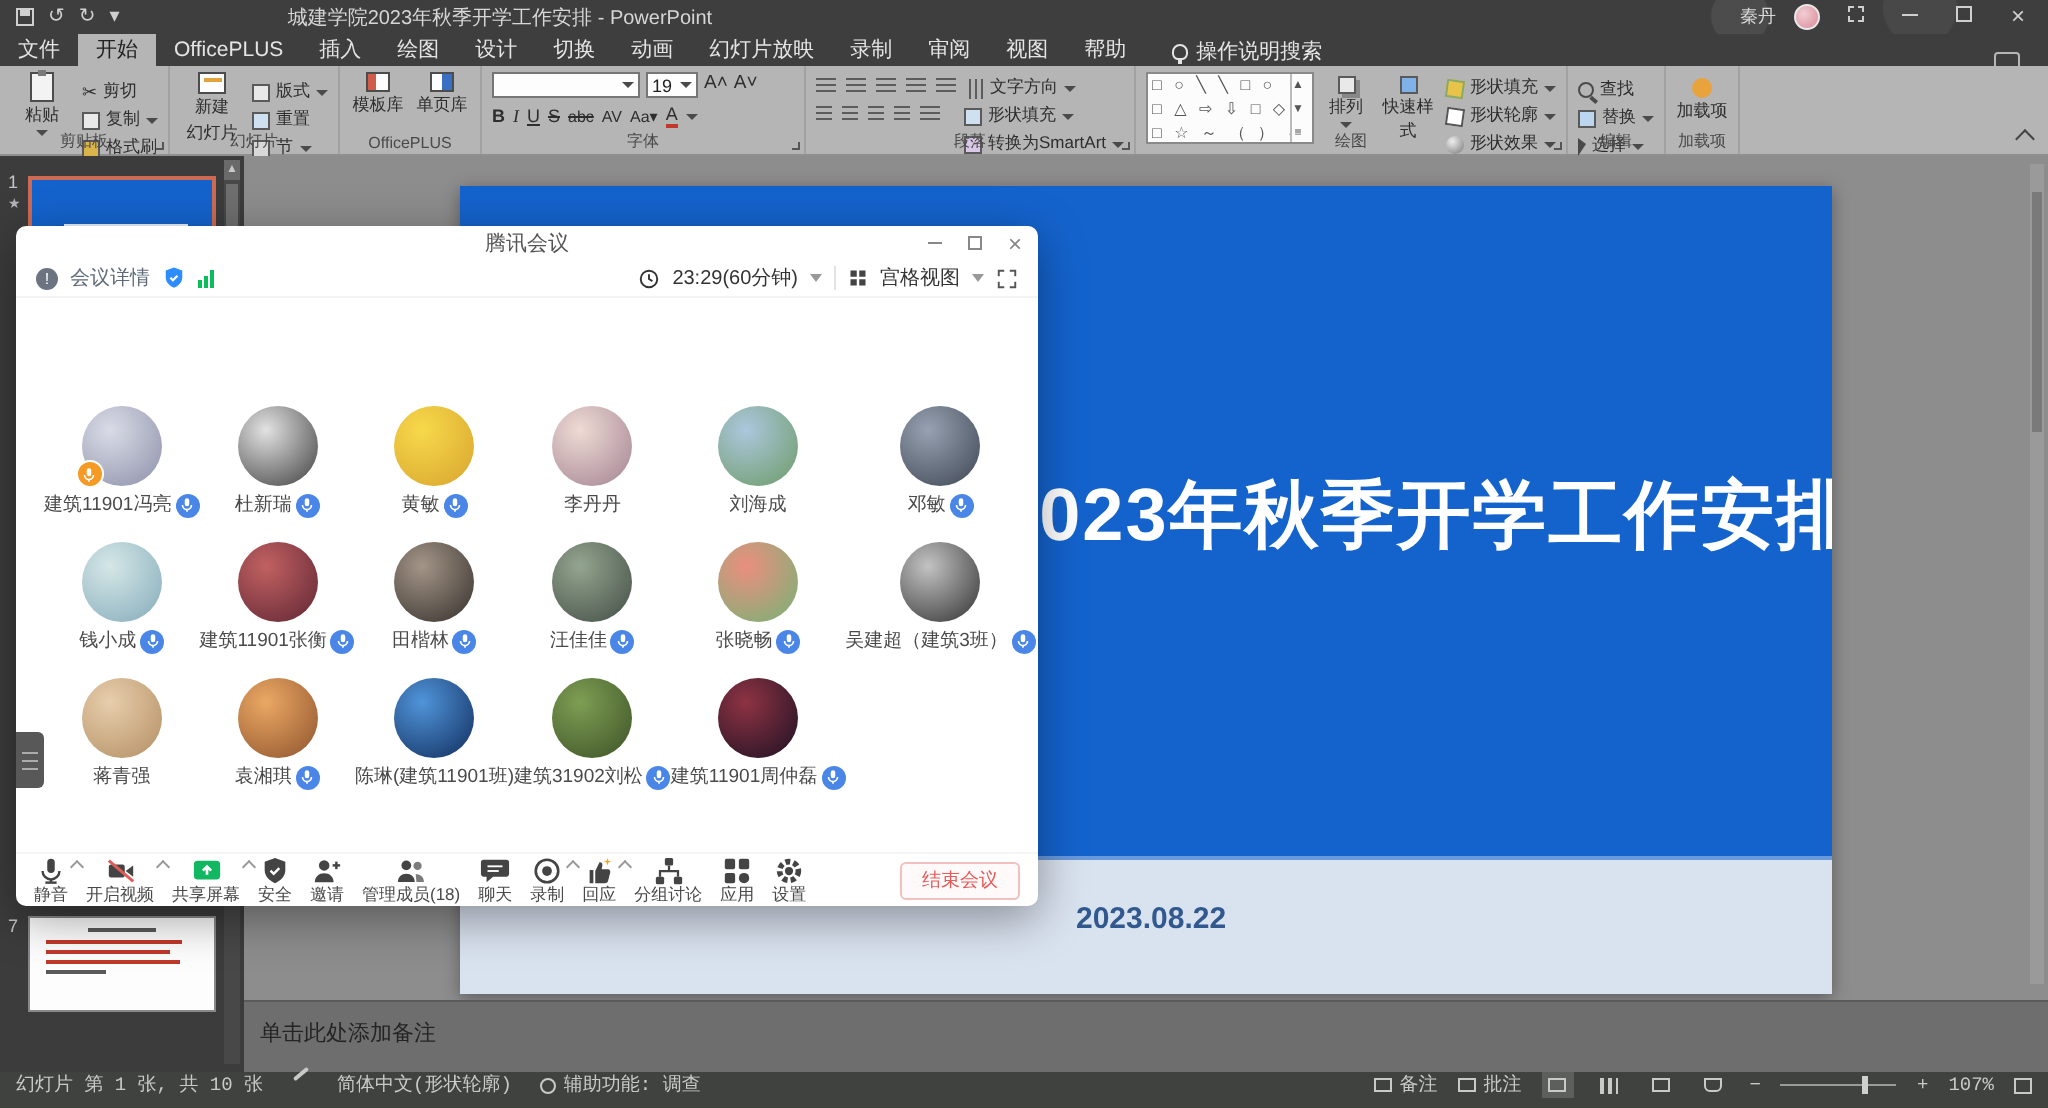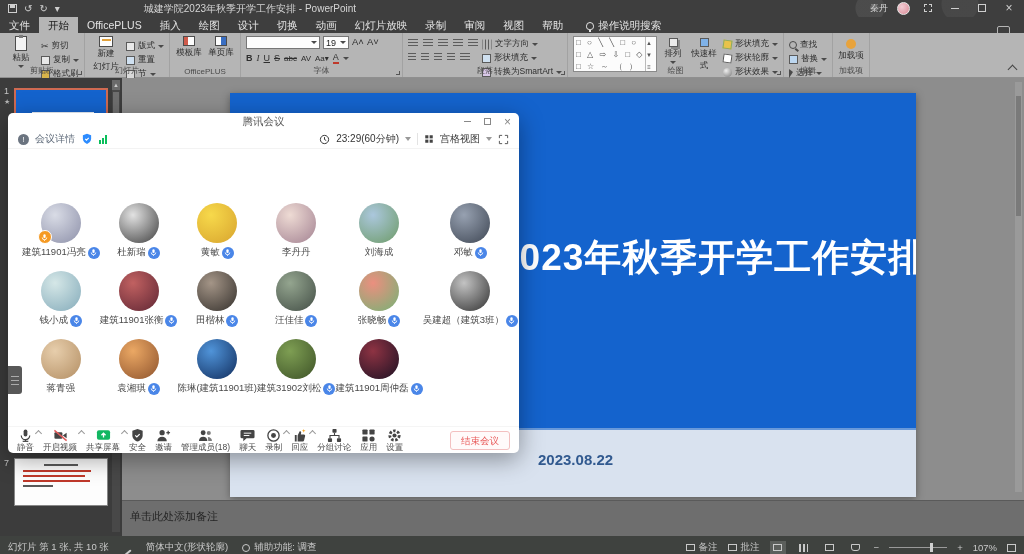--- a/index.html
+++ b/index.html
@@ -80,21 +80,21 @@
   #slide { position:absolute; left:108px; top:15px; width:686px; height:404px; background:#1463cd; box-shadow:0 2px 8px rgba(0,0,0,.35); overflow:hidden; }
   #slide .band { position:absolute; left:0; bottom:0; width:100%; height:67px; background:#d9e2ef; }
   #slide .bandline { position:absolute; left:0; bottom:67px; width:100%; height:2px; background:#bcd0e8; opacity:.5; }
   #slide-title { position:absolute; left:268px; top:140px; font-size:37px; font-weight:bold; color:#fff; white-space:nowrap; letter-spacing:1px; }
   #slide-date { position:absolute; left:308px; top:358px; font-size:15px; font-weight:bold; color:#31598f; }
   #vscroll { position:absolute; right:2px; top:4px; width:7px; height:410px; background:#9a9a9a; }
   #vscroll .th { width:5px; height:120px; background:#7a7a7a; margin:14px auto 0; }
 
   
   #notesbar { position:absolute; left:122px; top:500px; width:902px; height:36px; background:#6e6e6e; border-top:1px solid #5a5a5a; font-size:11px; color:#242424; padding:8px 0 0 8px; }
-  #statusbar { position:absolute; left:0; top:536px; width:1024px; height:18px; background:#3f423f; color:#c9c9c9; font-size:9.5px; display:flex; align-items:flex-end; padding:0 8px; gap:14px; }
+  #statusbar { position:absolute; left:0; top:536px; width:1024px; height:18px; background:#3f423f; color:#c9c9c9; font-size:9.5px; display:flex; align-items:flex-start; padding:0 8px; gap:14px;font-family:Liberation Mono, monospace; }
   .stitem { display:flex; align-items:center; gap:4px; white-space:nowrap; }
   .penicon { width:9px; height:2px; background:#c9c9c9; transform:rotate(-40deg); border-radius:1px; }
   .accicon { width:8px; height:8px; border:1px solid #c9c9c9; border-radius:50%; }
   #statusright { margin-left:auto; display:flex; align-items:center; gap:10px; }
   .vbtn { width:16px; height:13px; display:flex; align-items:center; justify-content:center; }
   .vbtn.active { background:#5c5f5c; }
   .vico { width:9px; height:7px; border:1px solid #c9c9c9; }
   .vico.grid { background:repeating-linear-gradient(90deg,#c9c9c9 0 2px,transparent 2px 4px); border:none; height:8px;}
   .zoomtrack { position:relative; width:58px; height:1px; background:#9a9a9a; }
   .zoomhandle { position:absolute; left:70%; top:-4px; width:3px; height:9px; background:#d0d0d0; }

